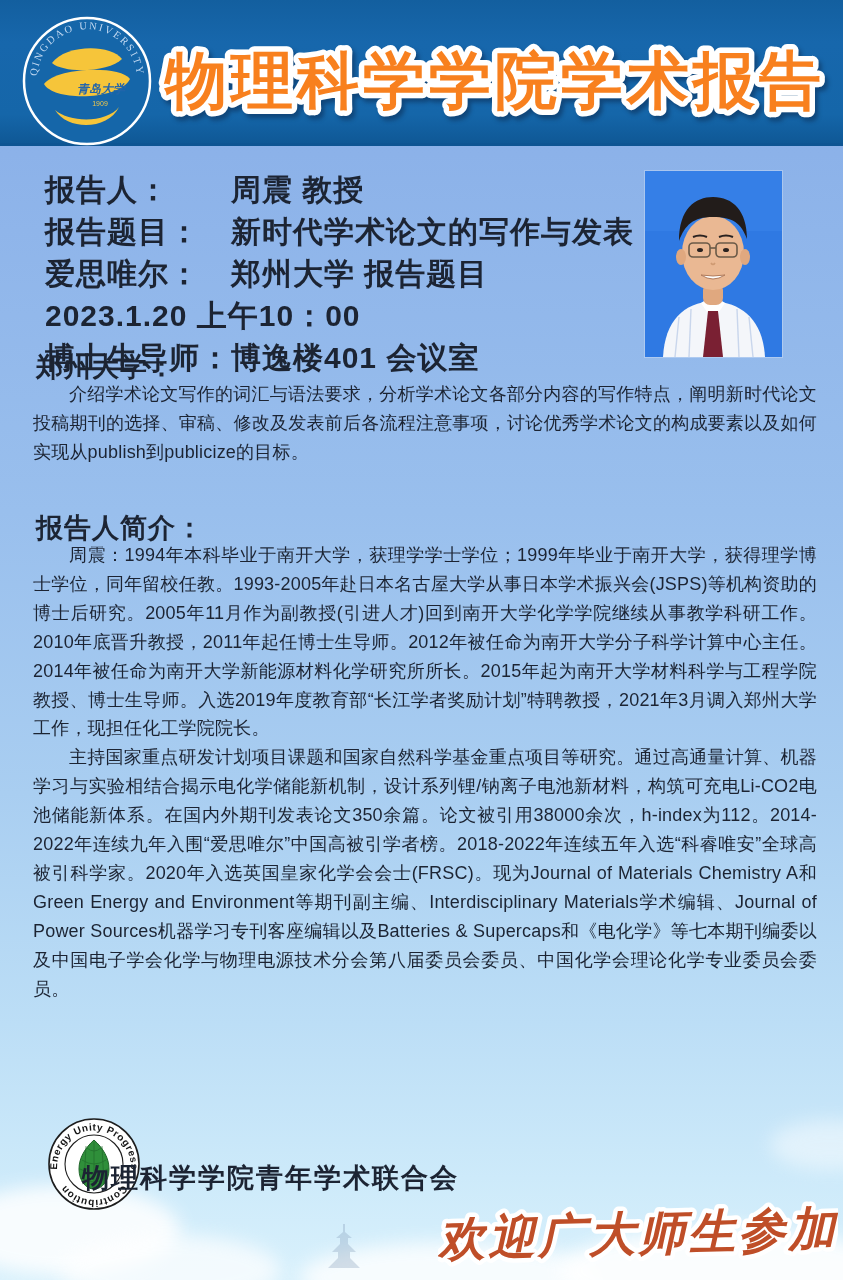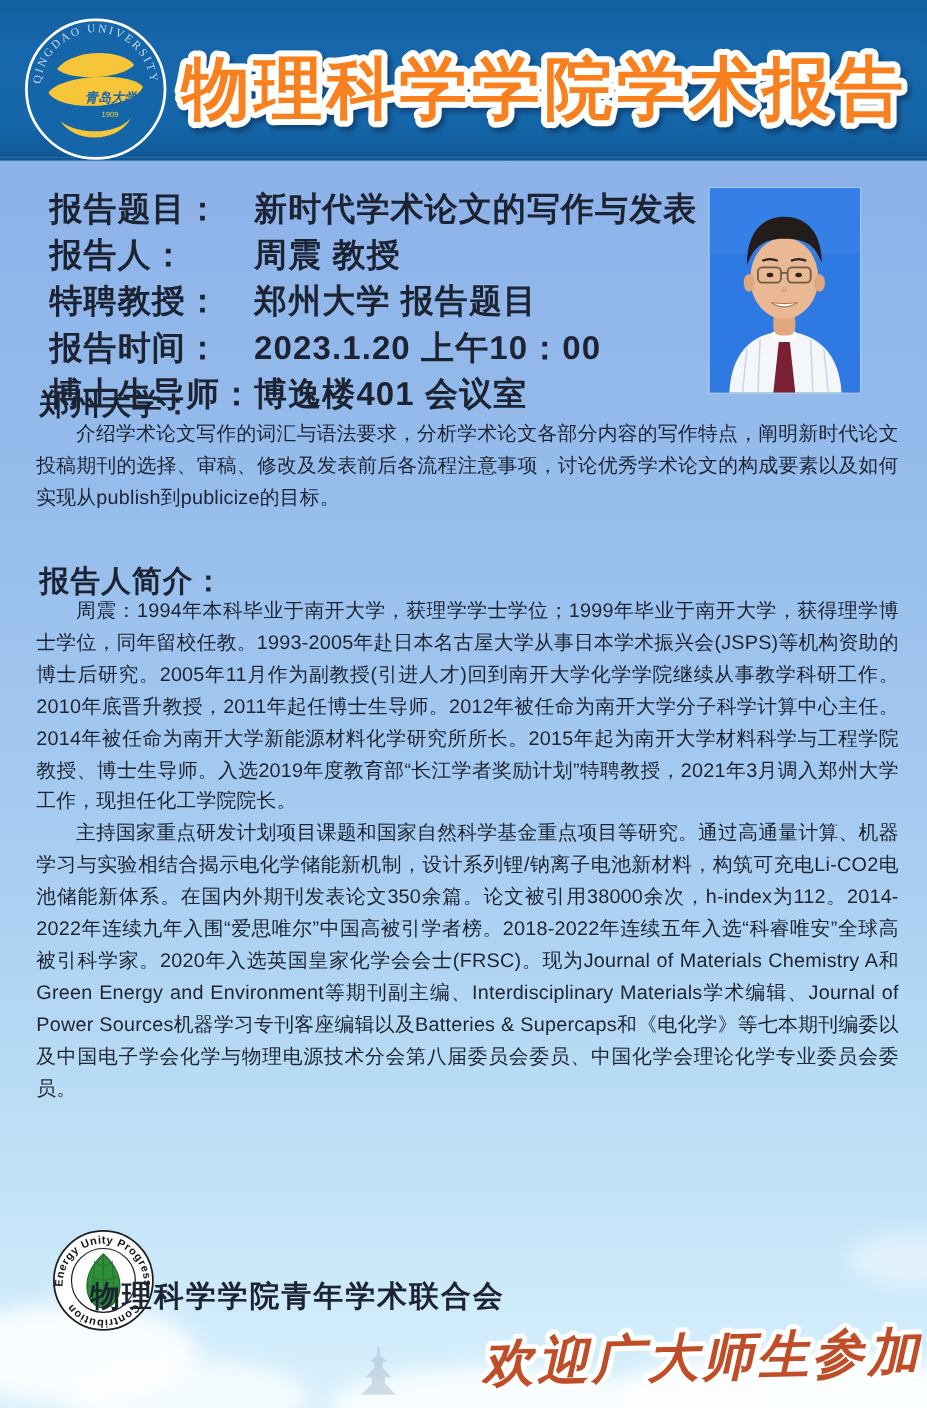--- a/index.html
+++ b/index.html
@@ -79,33 +79,32 @@
       <text x="78" y="90" font-size="7" fill="#f0c84a" text-anchor="middle">1909</text>
     </svg>
 
     <svg class="title-svg" viewBox="0 0 678 104">
       <text x="339" y="76" font-size="62" text-anchor="middle">物理科学学院学术报告</text>
     </svg>
   </div>
 
   <div class="info-block">
     <div class="info-row">
+      <span class="info-label">报告人：</span>
+      <span class="info-value">周震 教授</span>
+    </div>
+    <div class="info-row">
       <span class="info-label">报告题目：</span>
       <span class="info-value">新时代学术论文的写作与发表</span>
     </div>
     <div class="info-row">
-      <span class="info-label">报告人：</span>
-      <span class="info-value">周震 教授</span>
-    </div>
-    <div class="info-row">
-      <span class="info-label">特聘教授：</span>
+      <span class="info-label">爱思唯尔：</span>
       <span class="info-value">郑州大学 报告题目</span>
     </div>
     <div class="info-row">
-      <span class="info-label">报告时间：</span>
       <span class="info-value">2023.1.20 上午10：00</span>
     </div>
     <div class="info-row">
       <span class="info-label">博士生导师：</span>
       <span class="info-value">博逸楼401 会议室</span>
     </div>
   </div>
 
   <svg class="photo" viewBox="0 0 137 186">
     <rect x="0" y="0" width="137" height="186" fill="#2f79e3"></rect>

